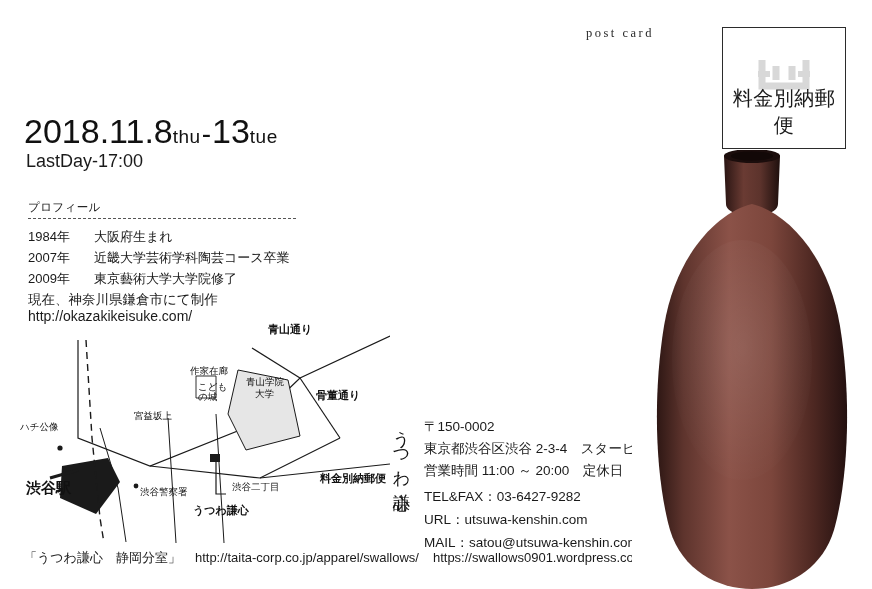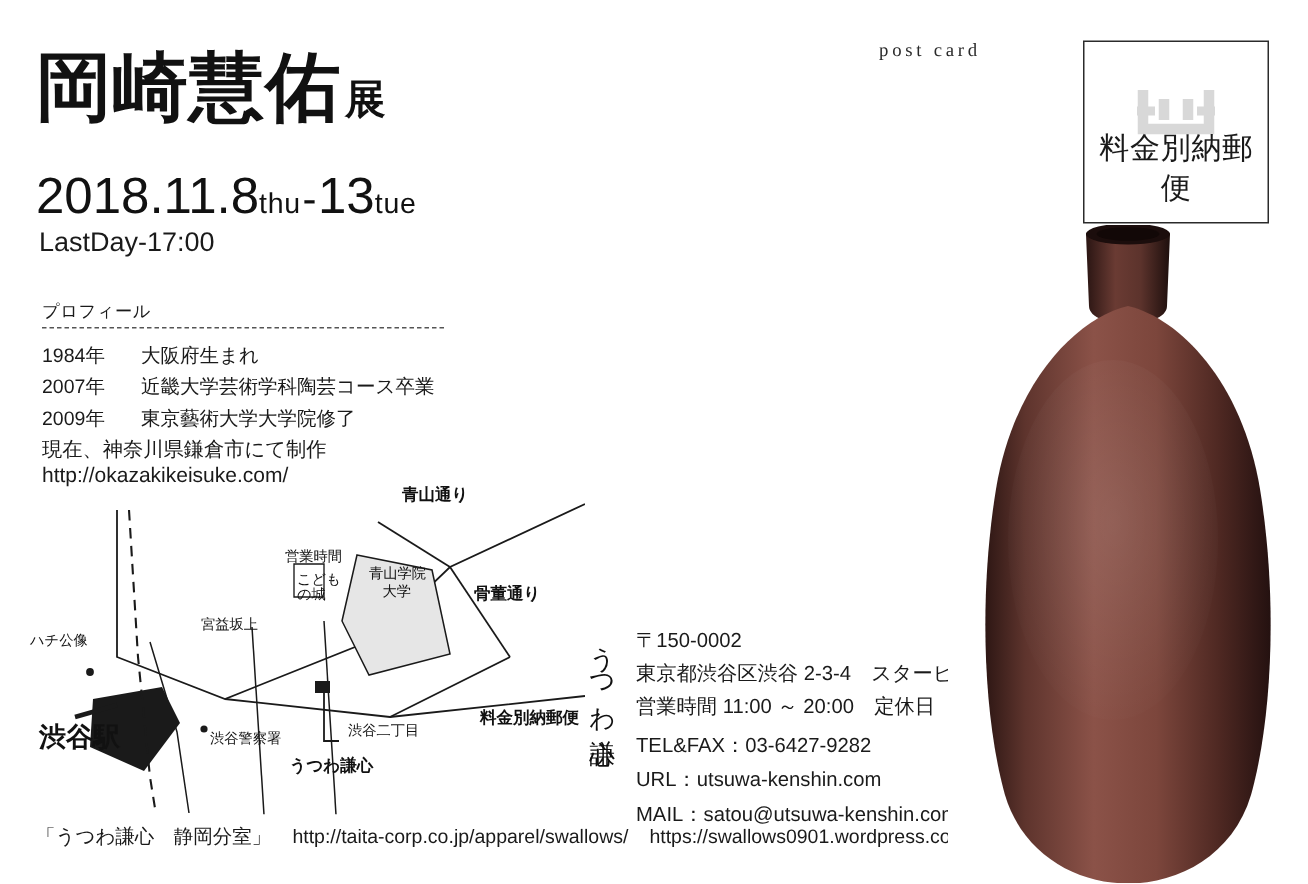--- a/index.html
+++ b/index.html
@@ -178,21 +178,21 @@
     height: 225px;
   }
   .map svg { display: block; }
   .map .lbl {
     position: absolute;
     font-size: 9.5px;
     color: #111;
     white-space: nowrap;
   }
   .map .lbl.b { font-weight: bold; font-size: 11px; }
-  .map .lbl.big { font-weight: bold; font-size: 18px; }
+  .map .lbl.big { font-weight: bold; font-size: 15px; }
 
   
   .shop-vert {
     position: absolute;
     left: 390px;
     top: 418px;
     width: 22px;
     font-size: 17px;
     line-height: 21px;
     letter-spacing: 1px;
@@ -250,21 +250,20 @@
     <div class="stamp-mark">
       <svg width="60" height="46" viewBox="0 0 60 46" aria-hidden="true">
         <path d="M8 4 L8 30 L52 30 L52 4" fill="none" stroke="#d8d8d8" stroke-width="7"></path>
         <path d="M22 10 L22 24 M38 10 L38 24" stroke="#d8d8d8" stroke-width="7"></path>
         <path d="M4 18 L16 18 M44 18 L56 18" stroke="#d8d8d8" stroke-width="6"></path>
       </svg>
     </div>
     <div class="stamp-text">料金別納郵便</div>
   </div>
 
-  <div class="title-main"><span>岡崎慧佑</span><span class="title-suffix">展</span></div>
 
   <div class="dates"><span>2018.11.8</span><span class="small">thu</span><span class="dash">-</span><span>13</span><span class="small">tue</span></div>
   <div class="lastday">LastDay-17:00</div>
 
   <div class="profile-head">プロフィール</div>
   <div class="profile-rule"></div>
   <div class="profile-list">
     <div class="row"><span class="yr">1984年</span><span>大阪府生まれ</span></div>
     <div class="row"><span class="yr">2007年</span><span>近畿大学芸術学科陶芸コース卒業</span></div>
     <div class="row"><span class="yr">2009年</span><span>東京藝術大学大学院修了</span></div>
@@ -297,21 +296,21 @@
       <path d="M86 22 L92 120 L100 200 L104 225" fill="none" stroke="#1a1a1a" stroke-width="1.4" stroke-dasharray="7 5"></path>
 
       <circle cx="60" cy="130" r="2.6" fill="#1a1a1a"></circle>
 
       <circle cx="136" cy="168" r="2.4" fill="#1a1a1a"></circle>
 
       <path d="M216 140 L216 176 L226 176" fill="none" stroke="#1a1a1a" stroke-width="1.2"></path>
       <rect x="210" y="136" width="10" height="8" fill="#1a1a1a"></rect>
     </svg>
     <div class="lbl b" style="left:268px;top:4px;">青山通り</div>
-    <div class="lbl" style="left:190px;top:47px;">営業時間</div>
+    <div class="lbl" style="left:190px;top:47px;">作家在廊</div>
     <div class="lbl" style="left:246px;top:58px;">青山学院</div>
     <div class="lbl" style="left:255px;top:70px;">大学</div>
     <div class="lbl b" style="left:316px;top:70px;">骨董通り</div>
     <div class="lbl" style="left:198px;top:64px;line-height:10px;"><span style="white-space:pre-line;">こども
 の城</span></div>
     <div class="lbl" style="left:134px;top:92px;">宮益坂上</div>
     <div class="lbl" style="left:20px;top:103px;">ハチ公像</div>
     <div class="lbl big" style="left:26px;top:161px;">渋谷駅</div>
     <div class="lbl" style="left:140px;top:168px;">渋谷警察署</div>
     <div class="lbl" style="left:232px;top:163px;">渋谷二丁目</div>

